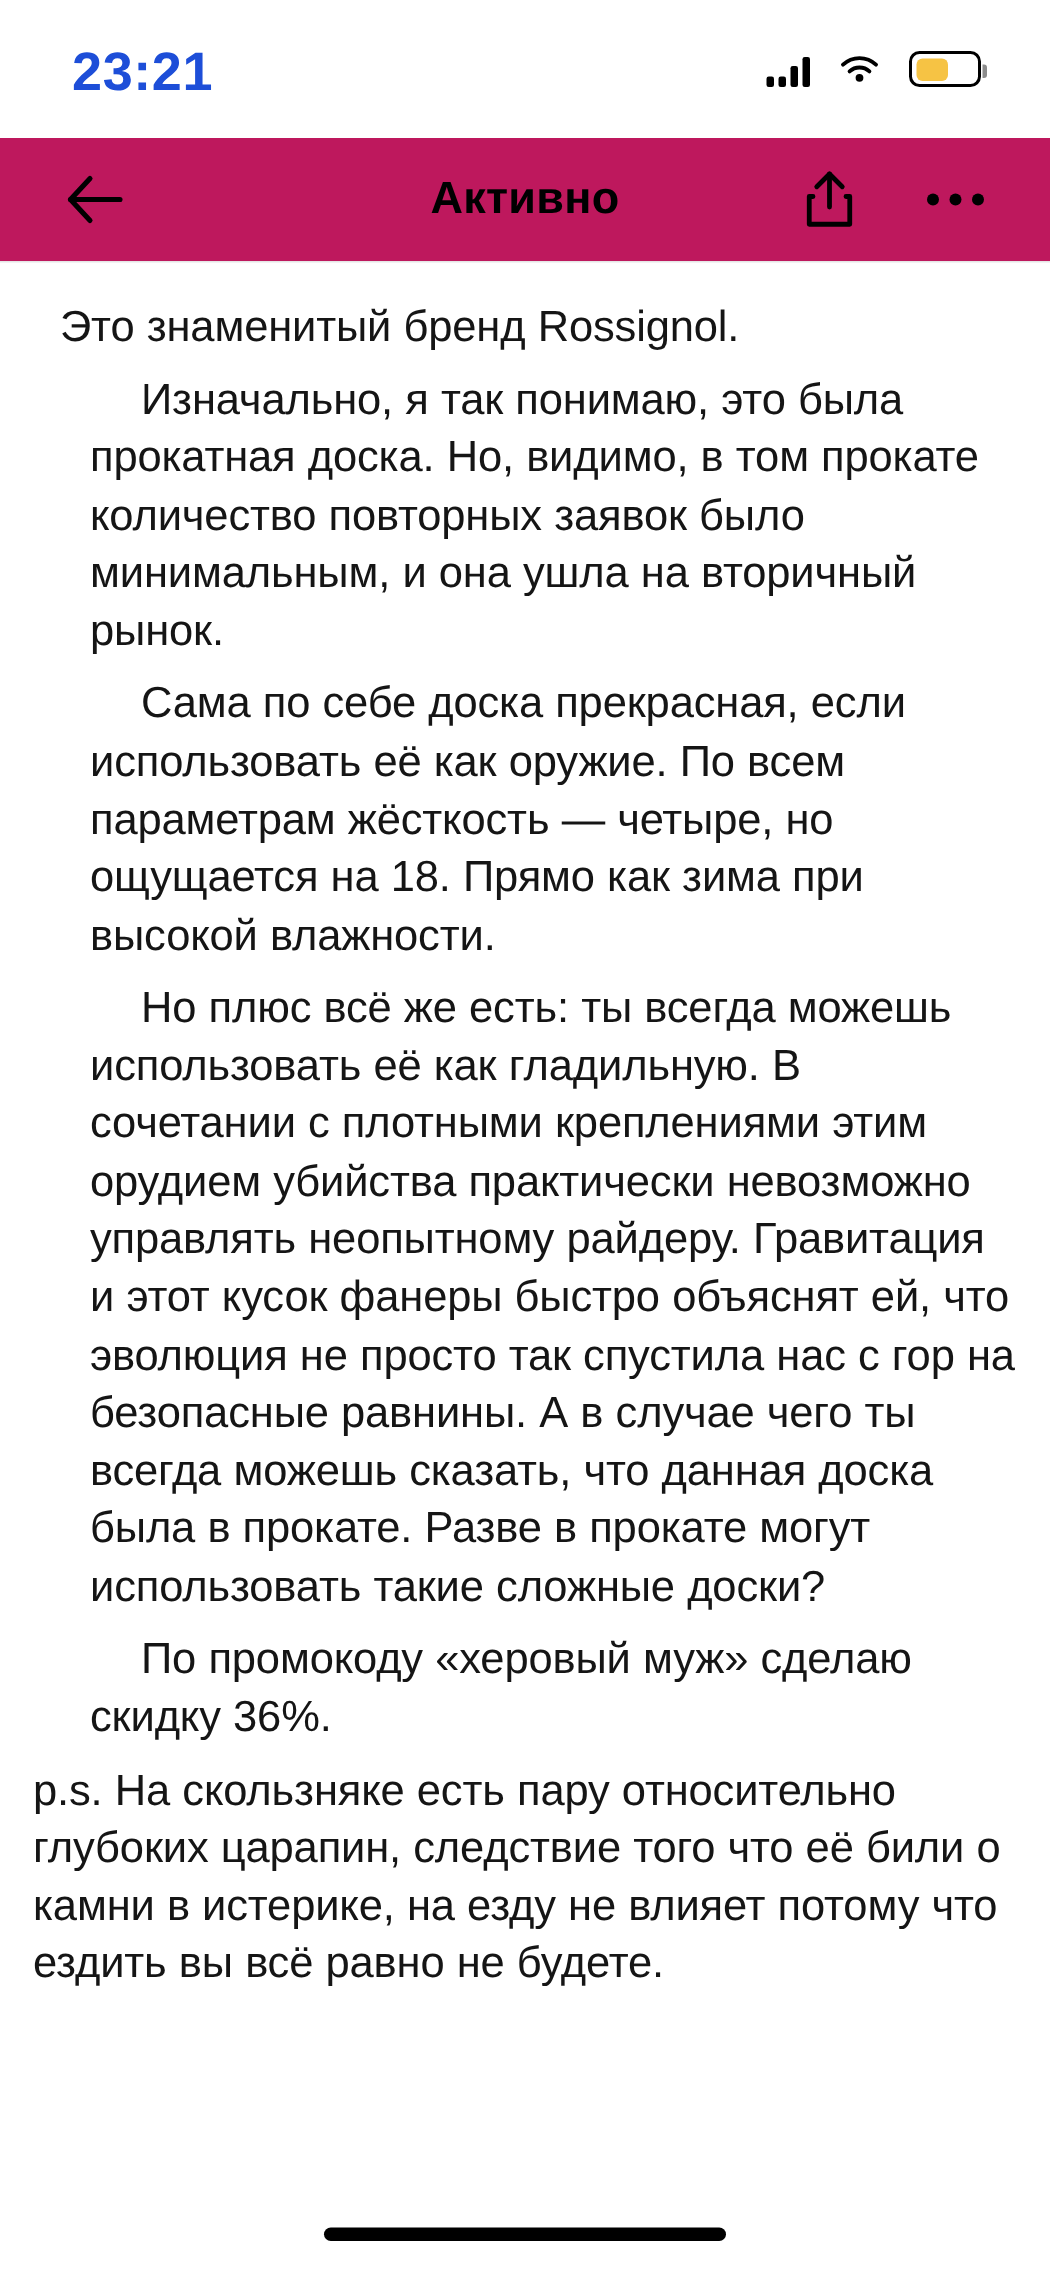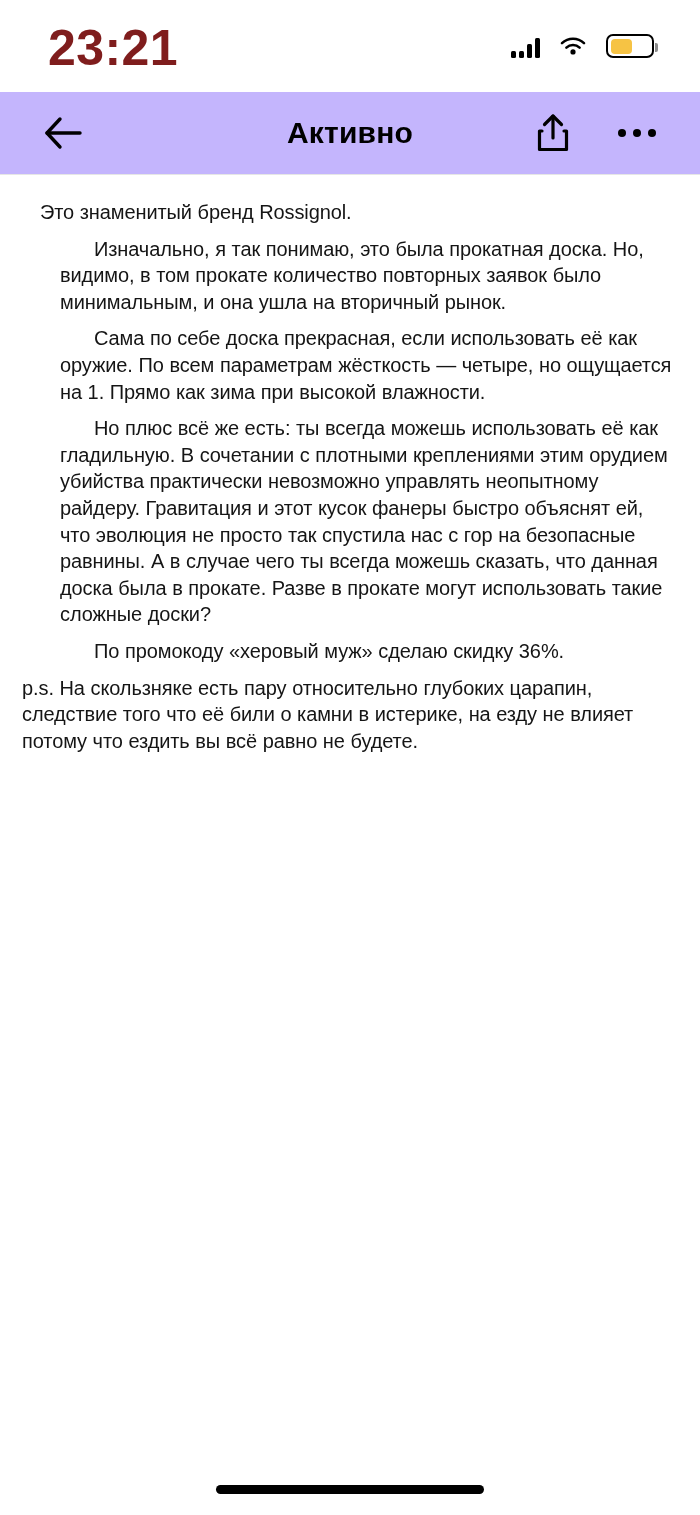--- a/index.html
+++ b/index.html
@@ -23,24 +23,24 @@
   
   .statusbar {
     height: 92px;
     flex: 0 0 92px;
     display: flex;
     align-items: center;
     justify-content: space-between;
     padding: 0 46px 0 48px;
   }
   .status-time {
-    font-size: 50px;
+    font-size: 36px;
     font-weight: 600;
     letter-spacing: 0.4px;
-    color: #7f1d1d;
+    color: #1d4ed8;
     line-height: 1;
     padding-top: 4px;
   }
   .status-right {
     display: flex;
     align-items: center;
     gap: 17px;
   }
   
   .sig {
@@ -86,21 +86,21 @@
     border-radius: 4px;
   }
 
   
   .navbar {
     height: 82px;
     flex: 0 0 82px;
     display: flex;
     align-items: center;
     padding: 0 40px 0 36px;
-    background: #c4b5fd;
+    background: #be185d;
     position: relative;
   }
   .nav-back {
     width: 54px; height: 54px;
     display: flex; align-items: center; justify-content: center;
     cursor: pointer;
   }
   .nav-title {
     position: absolute;
     left: 0; right: 0;
@@ -136,21 +136,21 @@
     flex: 0 0 1px;
   }
 
   
   .content {
     flex: 1 1 auto;
     padding: 24px 22px 0 22px;
     overflow: hidden;
   }
   .content p {
-    font-size: 20px;
+    font-size: 29px;
     line-height: 1.33;
     color: #151515;
     letter-spacing: -0.1px;
     margin-bottom: 10px;
     word-spacing: 0.2px;
   }
   .content p.indent { text-indent: 34px; margin-left: 38px; }
   .content p.indent-sm { text-indent: 18px; }
 
   
@@ -215,21 +215,21 @@
             <span></span>
           </div>
       </div>
     </div>
   </div>
   <div class="nav-sep"></div>
 
   <div class="content">
     <p class="indent-sm">Это знаменитый бренд Rossignol.</p>
     <p class="indent">Изначально, я так понимаю, это была прокатная доска. Но, видимо, в том прокате количество повторных заявок было минимальным, и она ушла на вторичный рынок.</p>
-    <p class="indent">Сама по себе доска прекрасная, если использовать её как оружие. По всем параметрам жёсткость — четыре, но ощущается на 1. Прямо как зима при высокой влажности.</p>
+    <p class="indent">Сама по себе доска прекрасная, если использовать её как оружие. По всем параметрам жёсткость — четыре, но ощущается на 18. Прямо как зима при высокой влажности.</p>
     <p class="indent">Но плюс всё же есть: ты всегда можешь использовать её как гладильную. В сочетании с плотными креплениями этим орудием убийства практически невозможно управлять неопытному райдеру. Гравитация и этот кусок фанеры быстро объяснят ей, что эволюция не просто так спустила нас с гор на безопасные равнины. А в случае чего ты всегда можешь сказать, что данная доска была в прокате. Разве в прокате могут использовать такие сложные доски?</p>
     <p class="indent">По промокоду «херовый муж» сделаю скидку 36%.</p>
     <p>p.s.  На скользняке есть пару относительно глубоких царапин, следствие того что её били о камни в истерике, на езду не влияет потому что ездить вы всё равно не будете.</p>
 
   </div>
 
   <div class="home-bar-wrap">
     <div class="home-bar"></div>
   </div>
 

